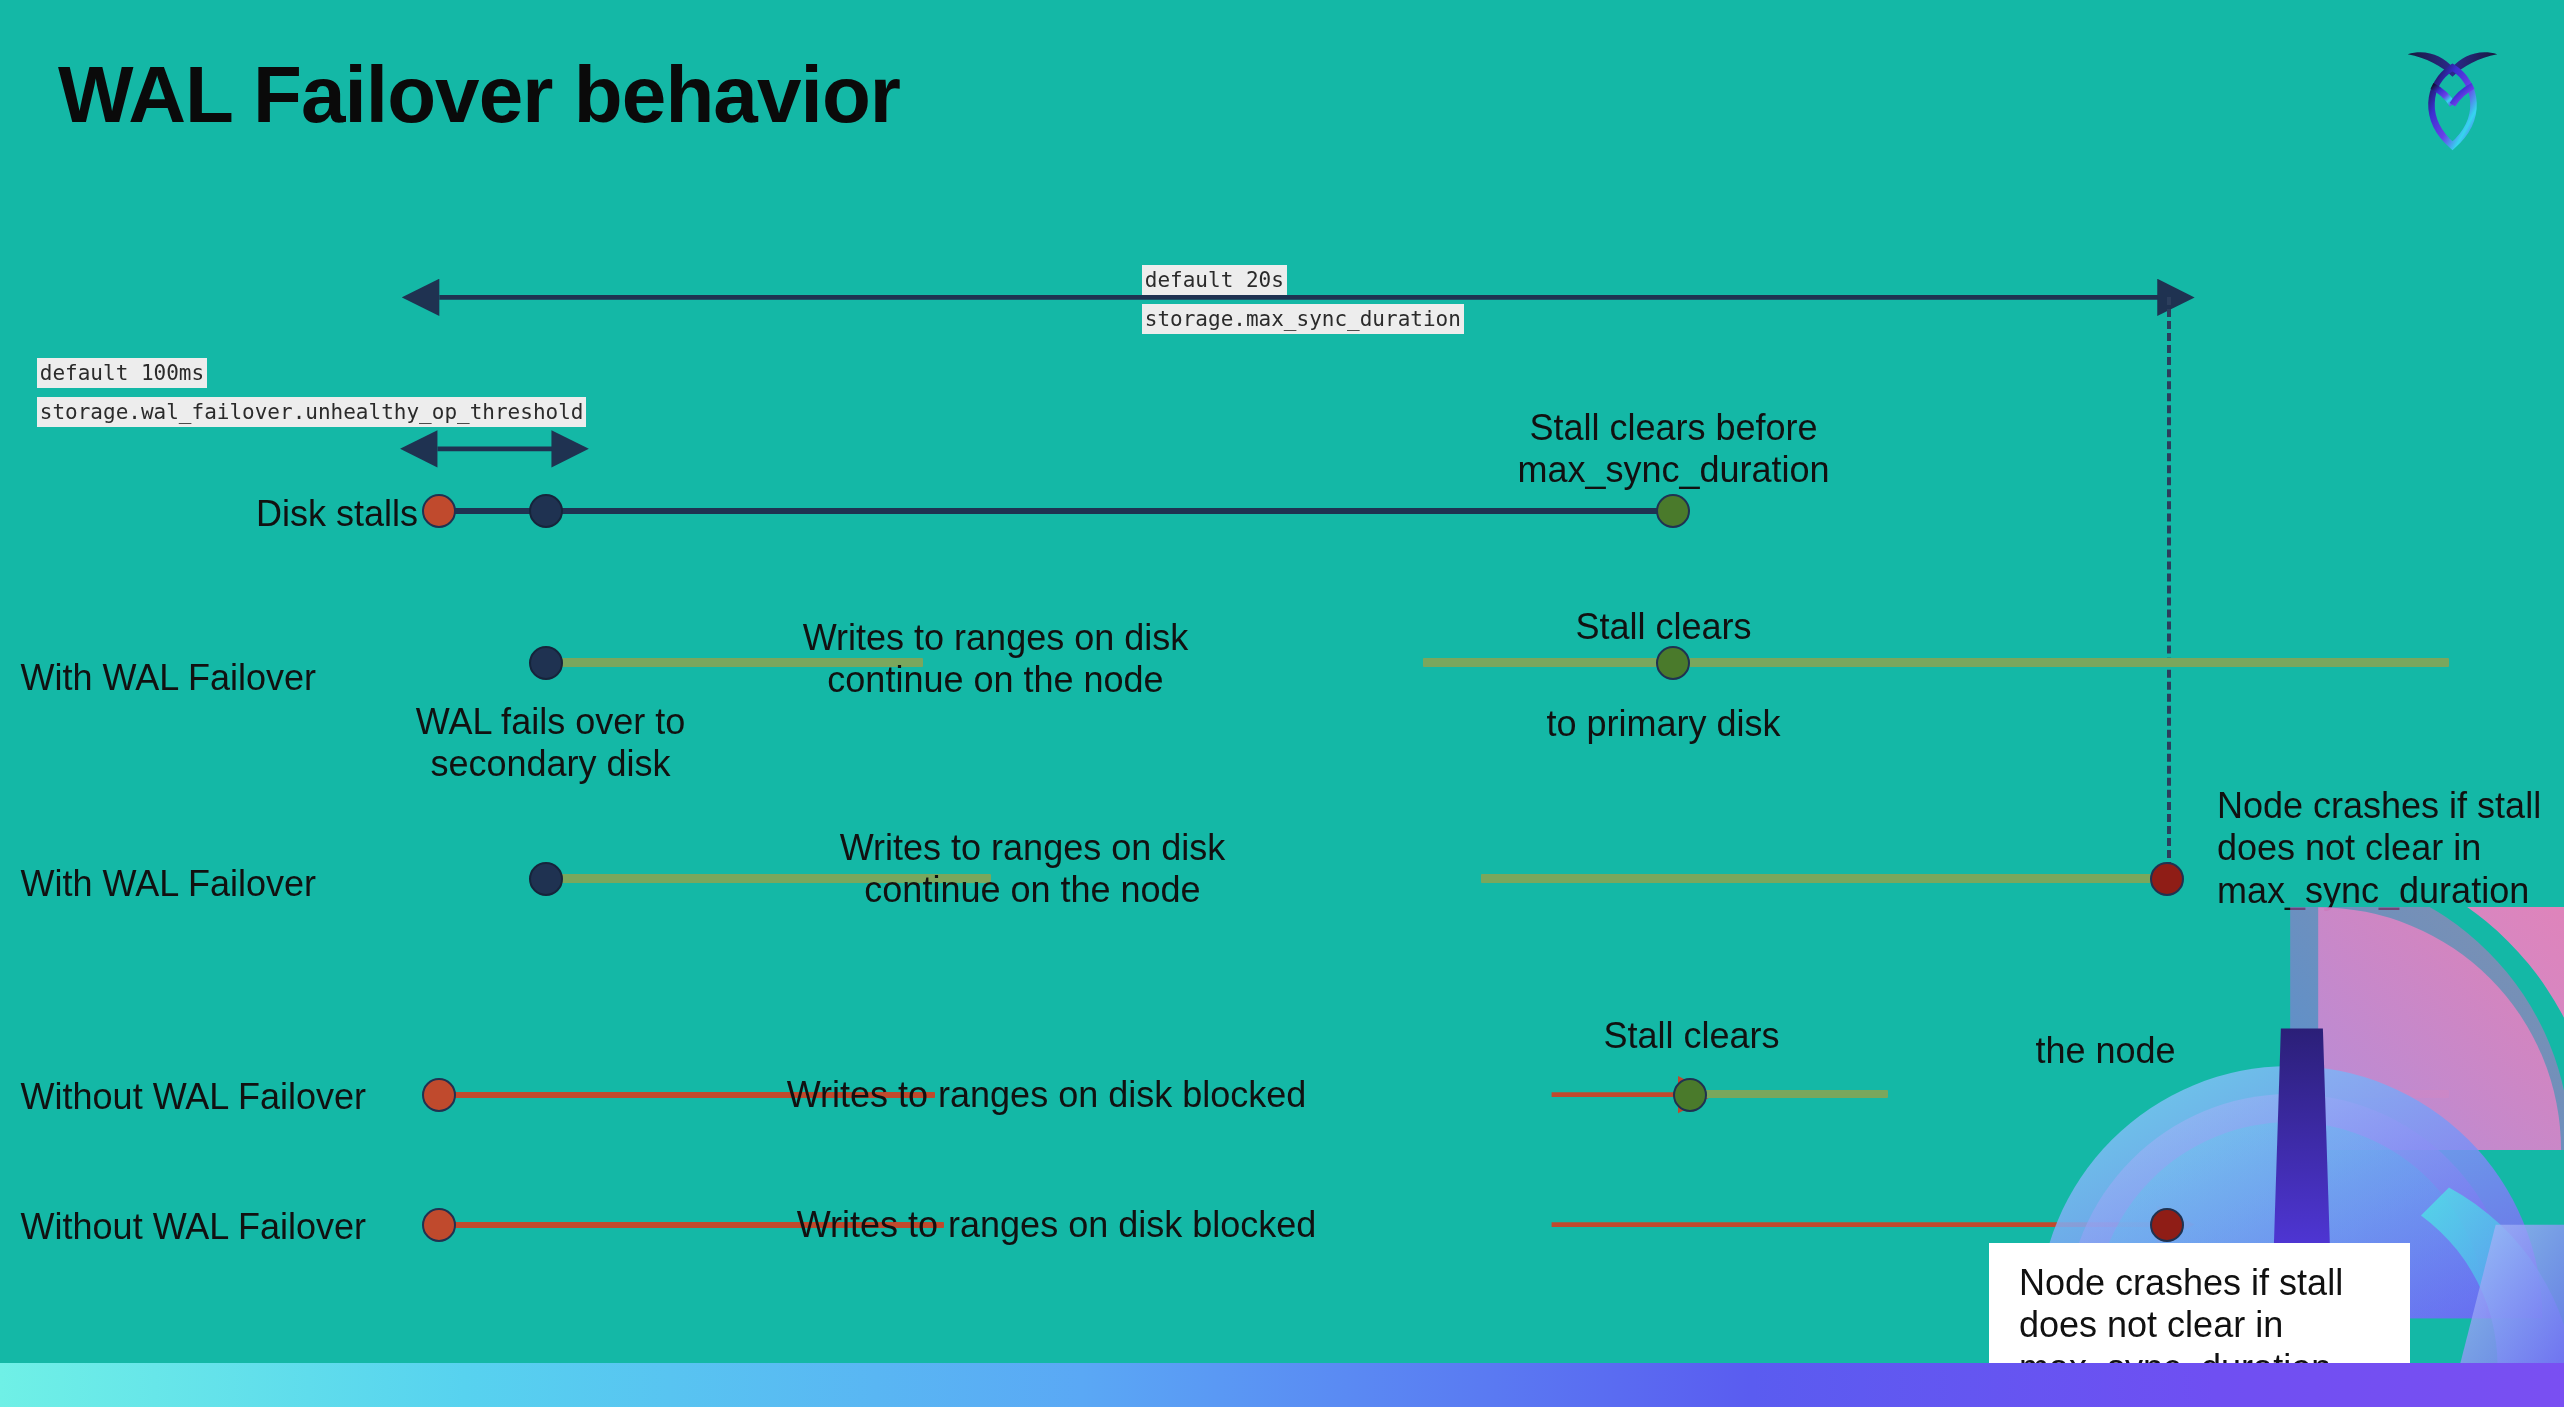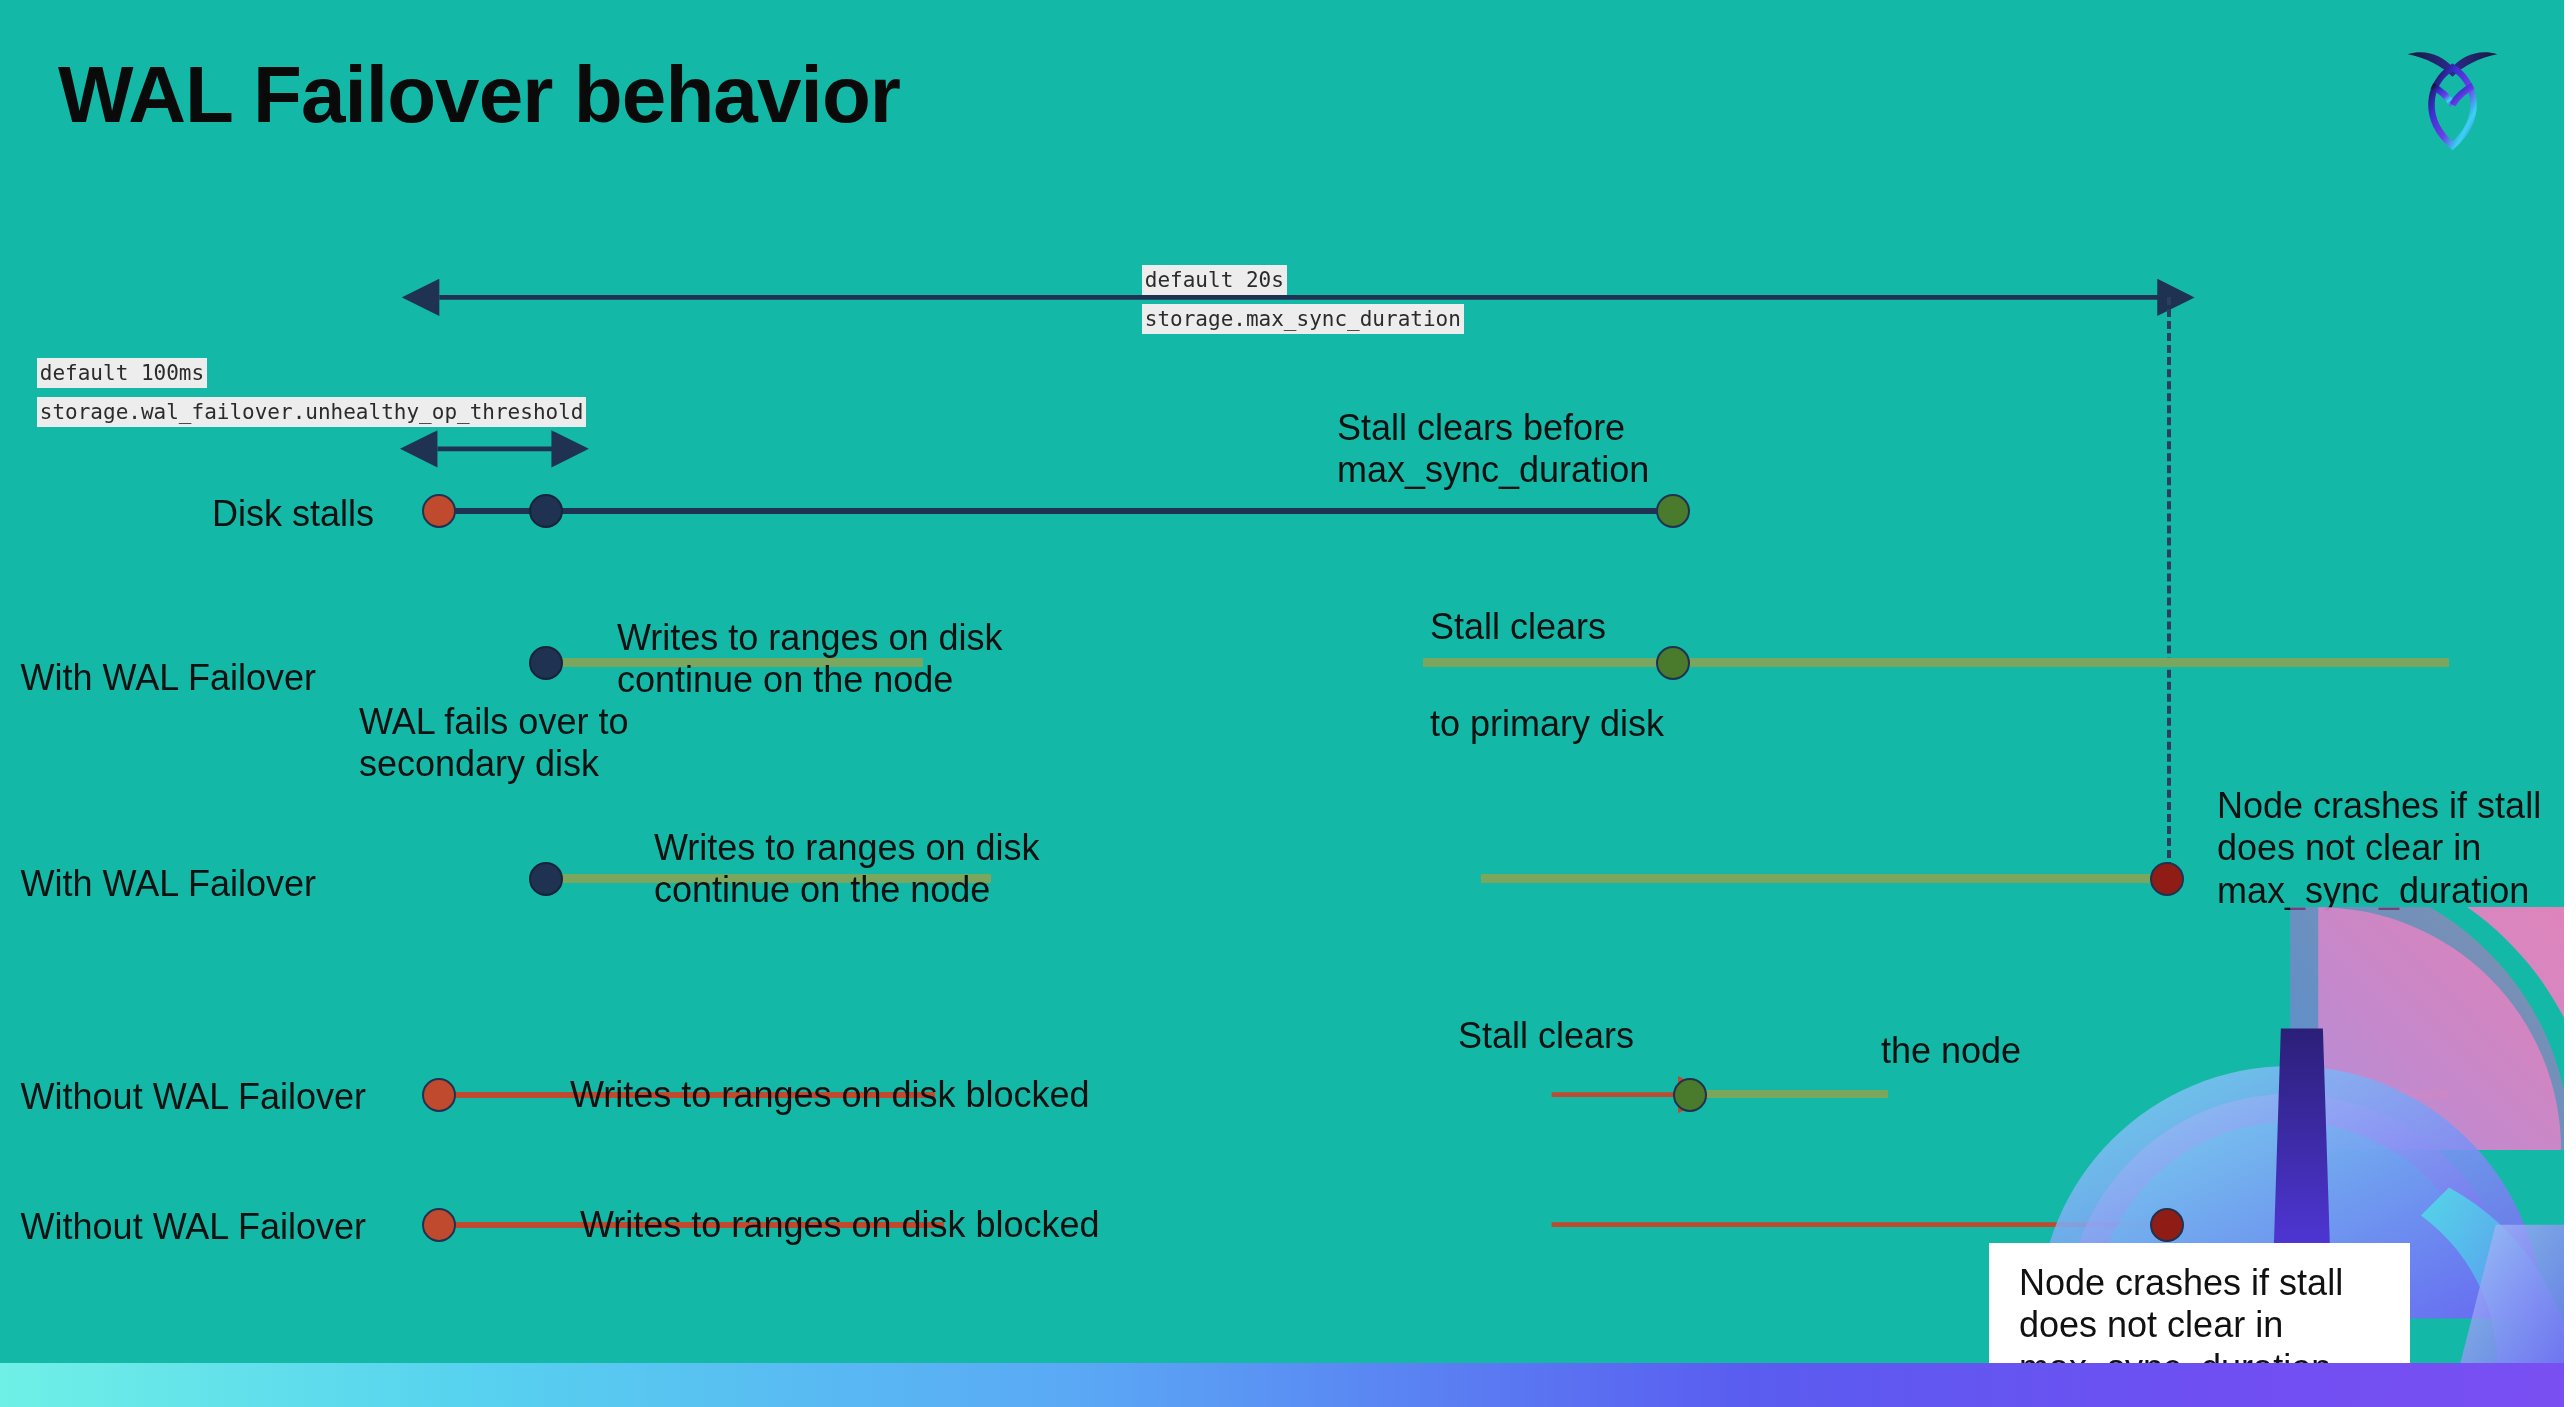--- a/index.html
+++ b/index.html
@@ -24,23 +24,23 @@
     font-family:"DejaVu Sans Mono", monospace;
     font-size:21px;color:#2b2b2b;background:#ededed;
     white-space:nowrap;line-height:1.35;padding:0.9px 2.8px;
   }
   
   .lbl{
     position:absolute;
     font-size:36px;color:#111111;line-height:1.18;
     white-space:nowrap;
   }
-  .lbl.c{}
+  .lbl.c{text-align:center;}
   .lbl.l{text-align:left;}
-  .lbl.r{text-align:right;}
+  .lbl.r{text-align:right;padding-left:44px;}
   
   .seg{position:absolute;border-radius:0.9px;}
   .seg.navy{background:#1f3251;}
   .seg.green{background:#7aa75d;}
   .seg.red{background:#c04a2d;}
   .dot{
     position:absolute;border-radius:50%;
     border:2.8px solid #1f3251;box-sizing:border-box;
   }
   .dot.orange{background:#c04a2d;}

